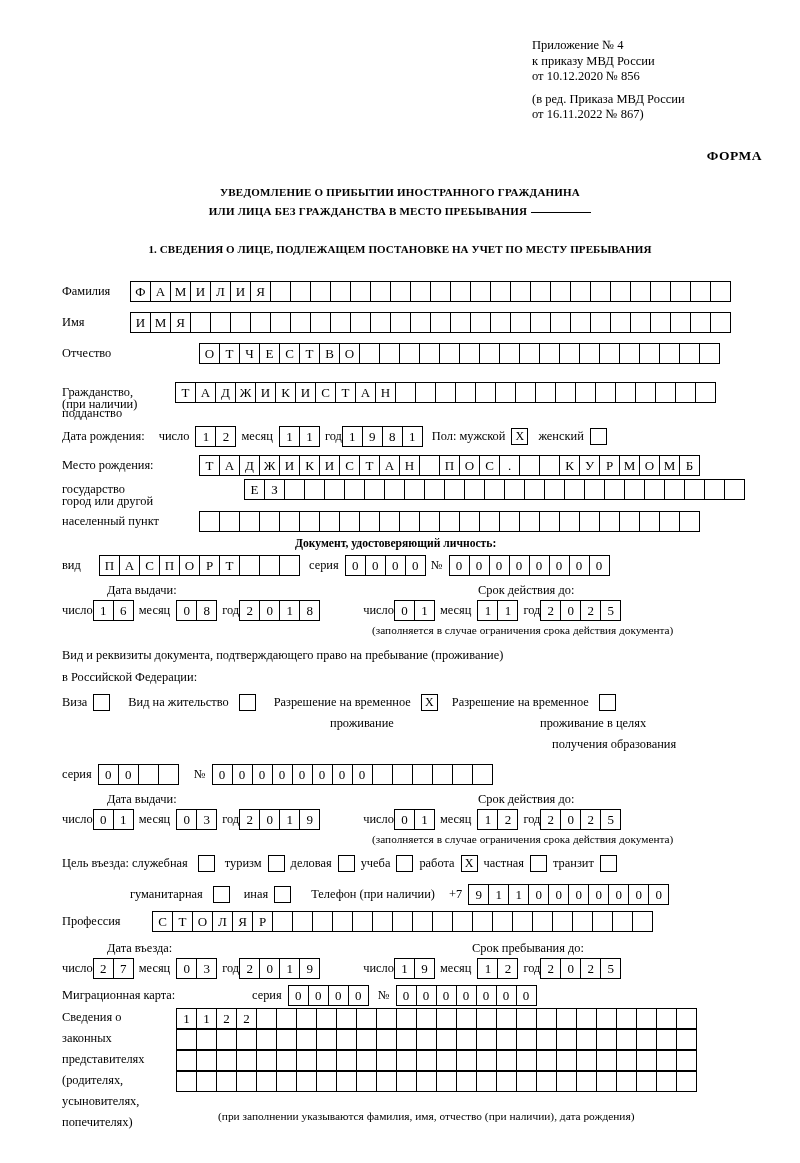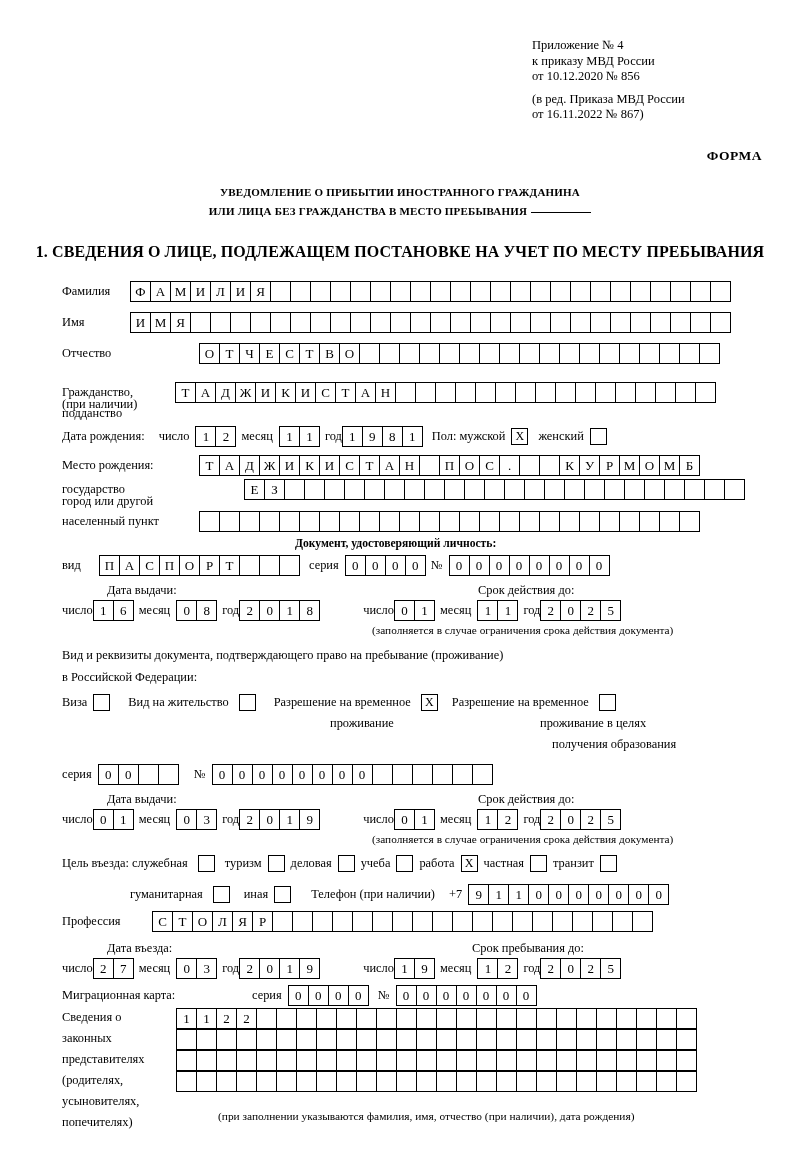--- a/index.html
+++ b/index.html
@@ -63,21 +63,21 @@
     margin-left: 4px;
     vertical-align: 2px;
   }
 
   .section-title {
     position: absolute;
     top: 243px;
     left: 0;
     width: 800px;
     text-align: center;
-    font-size: 16px;
+    font-size: 11px;
     font-weight: bold;
     letter-spacing: 0.1px;
   }
 
   
   .row {
     position: absolute;
     display: flex;
     align-items: center;
     font-size: 12.4px;

